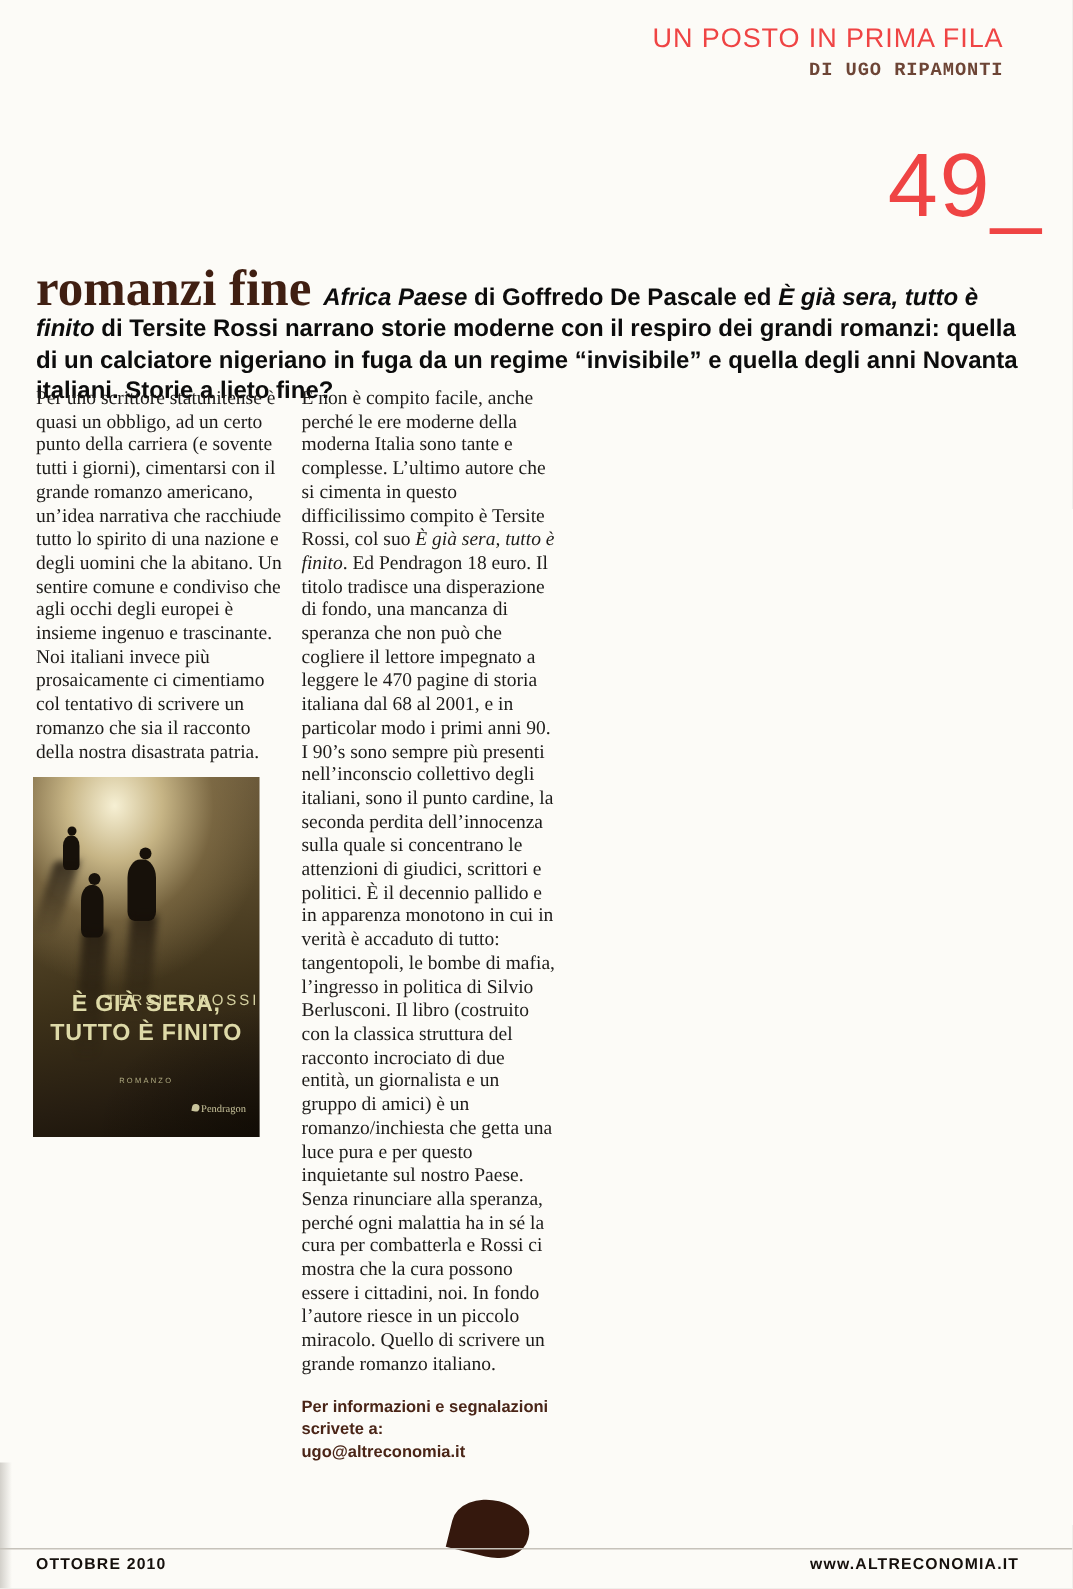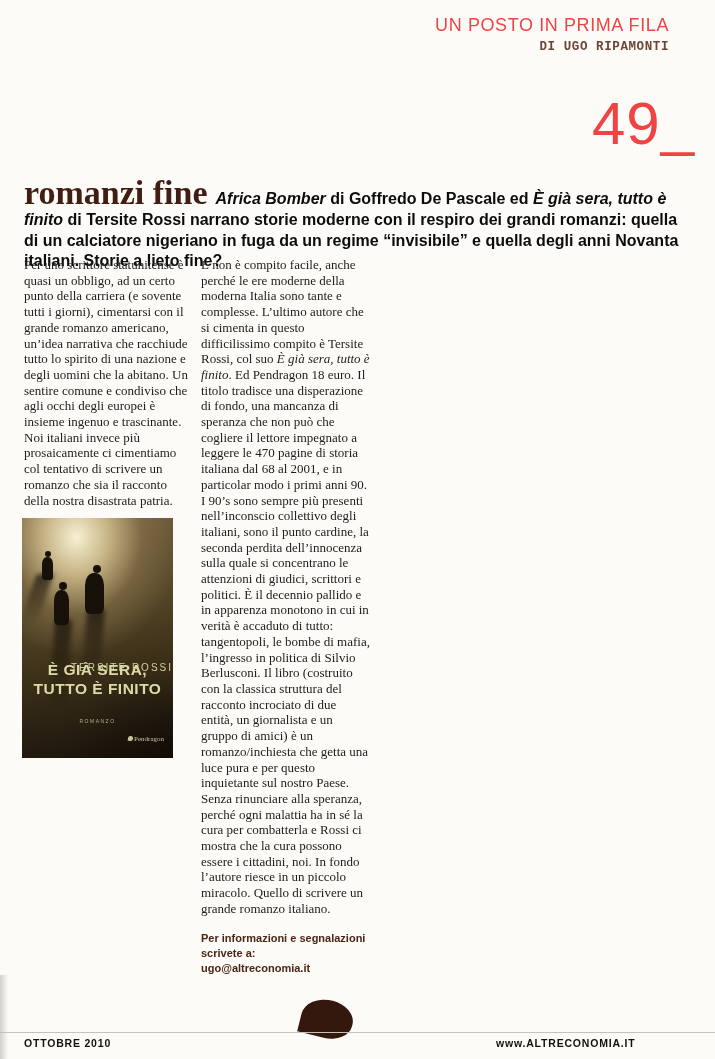--- a/index.html
+++ b/index.html
@@ -93,40 +93,40 @@
   .footer-rule {
     position:absolute; left:0; top:1032px; width:715px; height:0;
     border-top:1.5px solid #c6c2ba;
   }
   .footer-issue, .footer-site {
     position:absolute; top:1037px;
     font-family:"Liberation Sans", sans-serif; font-weight:700;
     font-size:10.5px; letter-spacing:.8px; color:#15100c;
   }
   .footer-issue { left:24px; }
-  .footer-site  { left:496px;text-align:center; }
+  .footer-site  { left:540px;text-align:center; }
   .scan-edge {
     position:absolute; left:0; top:975px; width:8px; height:84px;
     background:linear-gradient(to right, rgba(160,156,148,.45), rgba(160,156,148,0));
   }
 </style>
 </head>
 <body>
 
 <div class="page">
 
   <header class="masthead">
     <div class="series-title">UN POSTO IN PRIMA FILA</div>
     <div class="byline">DI UGO RIPAMONTI</div>
   </header>
 
   <div class="page-number">49_</div>
 
   <section class="article-head">
-    <p class="standfirst"><span class="headline">romanzi fine</span><i>Africa Bomber</i><span> di Goffredo De Pascale ed </span><i>È già sera, tutto è finito</i><span> di Tersite Rossi narrano storie moderne con il respiro dei grandi romanzi: quella di un calciatore nigeriano in fuga da un regime “invisibile” e quella degli anni Novanta italiani. Storie a lieto fine?</span></p>
+    <p class="standfirst"><span class="headline">romanzi fine</span><i>Africa Paese</i><span> di Goffredo De Pascale ed </span><i>È già sera, tutto è finito</i><span> di Tersite Rossi narrano storie moderne con il respiro dei grandi romanzi: quella di un calciatore nigeriano in fuga da un regime “invisibile” e quella degli anni Novanta italiani. Storie a lieto fine?</span></p>
   </section>
 
   <div class="columns">
 
     <div class="col">
       <p>Per uno scrittore statunitense è quasi un obbligo, ad un certo punto della carriera (e sovente tutti i giorni), cimentarsi con il grande romanzo americano, un’idea narrativa che racchiude tutto lo spirito di una nazione e degli uomini che la abitano. Un sentire comune e condiviso che agli occhi degli europei è insieme ingenuo e trascinante. Noi italiani invece più prosaicamente ci cimentiamo col tentativo di scrivere un romanzo che sia il racconto della nostra disastrata patria.</p>
 
       <div class="book-cover">
 
         <div class="fig-part head" style="left:23px; top:33px; width:6px;  height:6px;"></div>

